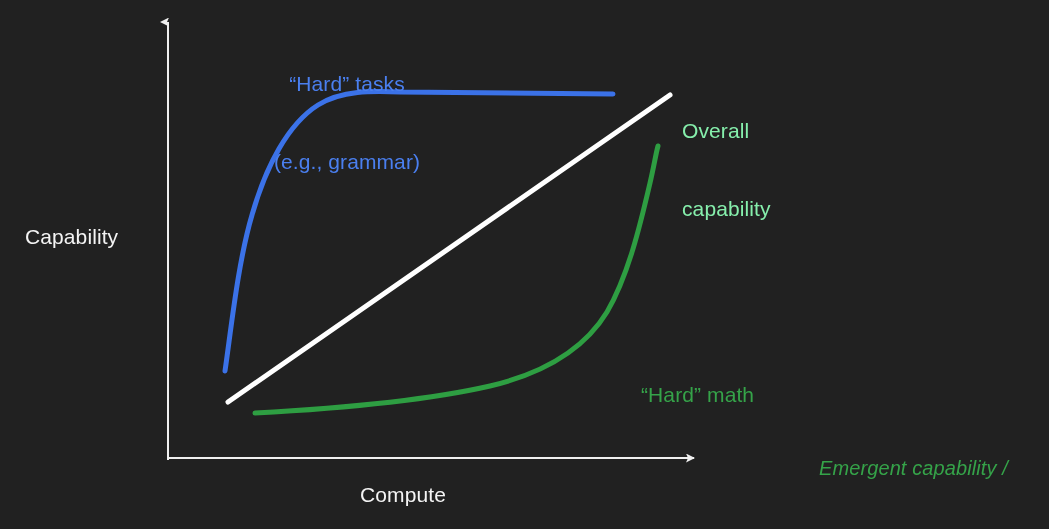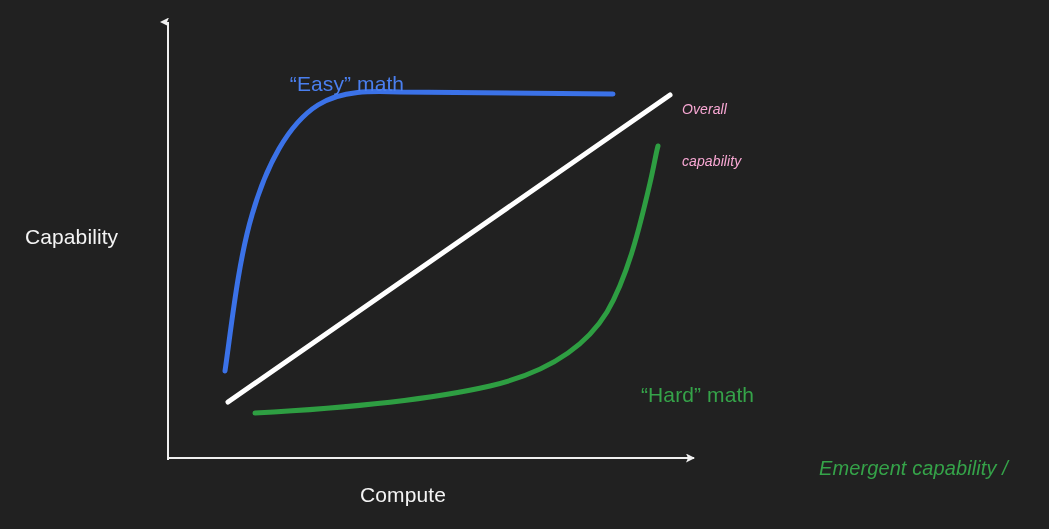--- a/index.html
+++ b/index.html
@@ -40,23 +40,22 @@
   .lbl-easy {
     color: #4a7fef;
     font-size: 21px;
     text-align: center;
   }
   .lbl-hard {
     color: #35a349;
     font-size: 21px;
   }
   .lbl-overall {
-    color: #f9a8d4;
-    font-size: 14px;
-    font-style: italic;
+    color: #86efac;
+    font-size: 21px;
   }
   .lbl-emergent {
     color: #35a349;
     font-size: 20px;
     font-style: italic;
   }
   
   #y-axis-label { left: 25px;  top: 224px; }
   #x-axis-label { left: 360px; top: 482px; }
   #easy-label   { left: 252px; top: 19px;  width: 190px; }
@@ -96,21 +95,22 @@
              C 545 373, 585 348, 607 312
              C 628 276, 640 226, 650 183
              C 654 166, 656 153, 658 146" fill="none" stroke="#2e9e42" stroke-width="5" stroke-linecap="round" stroke-linejoin="round"></path>
   </svg>
 
   <div class="lbl lbl-axis" id="y-axis-label">Capability</div>
 
   <div class="lbl lbl-axis" id="x-axis-label">Compute</div>
 
   <div class="lbl lbl-easy" id="easy-label">
-    <div>“Easy” math</div>
+    <div>“Hard” tasks</div>
+    <div>(e.g., grammar)</div>
   </div>
 
   <div class="lbl lbl-overall" id="overall-label">
     <div>Overall</div>
     <div>capability</div>
   </div>
 
   <div class="lbl lbl-hard" id="hard-label">
     <div>“Hard” math</div>
   </div>

